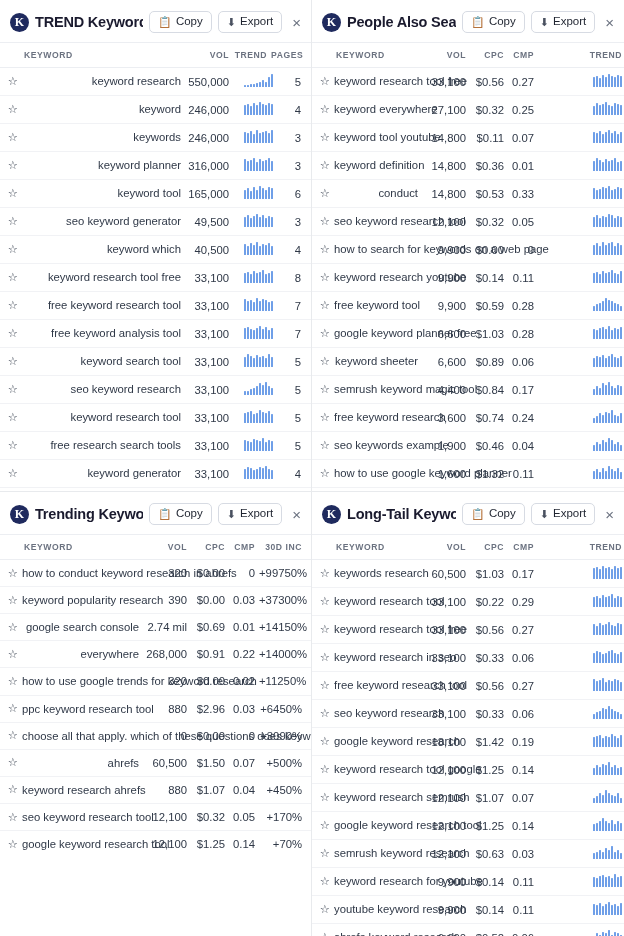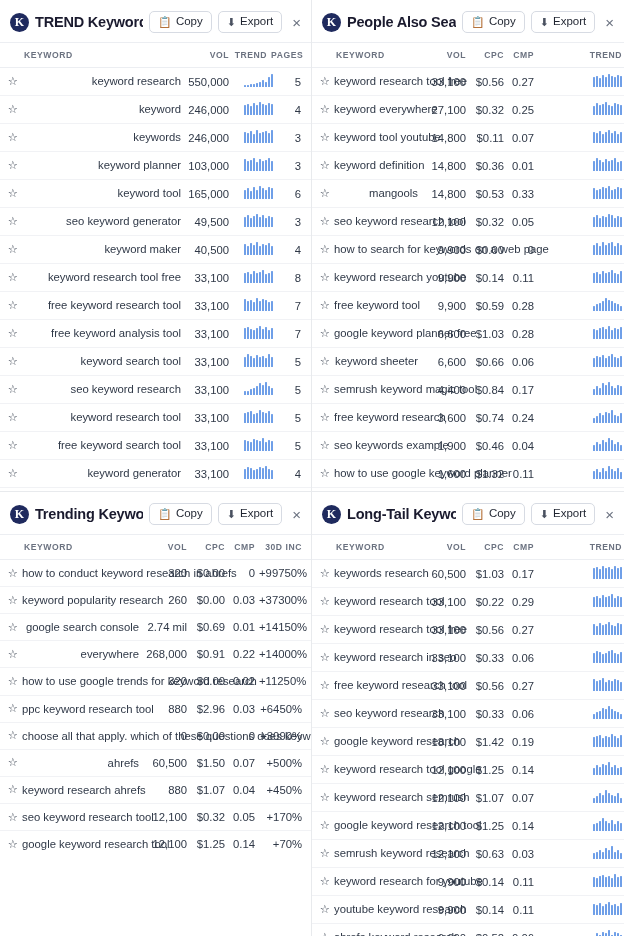--- a/index.html
+++ b/index.html
@@ -228,21 +228,21 @@
                   <i style="height:11px"></i>
                   <i style="height:12px"></i>
                   <i style="height:10px"></i>
                   <i style="height:13px"></i>
                 </span></td>
               <td class="num w-pages">3</td>
             </tr>
             <tr>
               <td class="star">☆</td>
               <td class="kw">keyword planner</td>
-              <td class="num w-vol">103,000</td>
+              <td class="num w-vol">316,000</td>
               <td class="trend w-cpc"><span class="spark">
                   <i style="height:12px"></i>
                   <i style="height:10px"></i>
                   <i style="height:11px"></i>
                   <i style="height:13px"></i>
                   <i style="height:9px"></i>
                   <i style="height:12px"></i>
                   <i style="height:10px"></i>
                   <i style="height:11px"></i>
                   <i style="height:13px"></i>
@@ -281,21 +281,21 @@
                   <i style="height:10px"></i>
                   <i style="height:12px"></i>
                   <i style="height:9px"></i>
                   <i style="height:11px"></i>
                   <i style="height:10px"></i>
                 </span></td>
               <td class="num w-pages">3</td>
             </tr>
             <tr>
               <td class="star">☆</td>
-              <td class="kw">keyword maker</td>
+              <td class="kw">keyword which</td>
               <td class="num w-vol">40,500</td>
               <td class="trend w-cpc"><span class="spark">
                   <i style="height:11px"></i>
                   <i style="height:9px"></i>
                   <i style="height:12px"></i>
                   <i style="height:10px"></i>
                   <i style="height:13px"></i>
                   <i style="height:9px"></i>
                   <i style="height:11px"></i>
                   <i style="height:10px"></i>
@@ -407,21 +407,21 @@
                   <i style="height:13px"></i>
                   <i style="height:11px"></i>
                   <i style="height:10px"></i>
                   <i style="height:12px"></i>
                   <i style="height:9px"></i>
                 </span></td>
               <td class="num w-pages">5</td>
             </tr>
             <tr>
               <td class="star">☆</td>
-              <td class="kw">free keyword search tool</td>
+              <td class="kw">free research search tools</td>
               <td class="num w-vol">33,100</td>
               <td class="trend w-cpc"><span class="spark">
                   <i style="height:11px"></i>
                   <i style="height:10px"></i>
                   <i style="height:9px"></i>
                   <i style="height:12px"></i>
                   <i style="height:11px"></i>
                   <i style="height:10px"></i>
                   <i style="height:13px"></i>
                   <i style="height:9px"></i>
@@ -560,21 +560,21 @@
                   <i style="height:12px"></i>
                   <i style="height:10px"></i>
                   <i style="height:11px"></i>
                   <i style="height:13px"></i>
                   <i style="height:9px"></i>
                   <i style="height:10px"></i>
                 </span></td>
             </tr>
             <tr>
               <td class="star">☆</td>
-              <td class="kw">mangools</td>
+              <td class="kw">conduct</td>
               <td class="num w-vol">14,800</td>
               <td class="num w-cpc">$0.53</td>
               <td class="num w-cmp">0.33</td>
               <td class="trend"><span class="spark">
                   <i style="height:11px"></i>
                   <i style="height:9px"></i>
                   <i style="height:10px"></i>
                   <i style="height:12px"></i>
                   <i style="height:11px"></i>
                   <i style="height:13px"></i>
@@ -676,21 +676,21 @@
                   <i style="height:9px"></i>
                   <i style="height:11px"></i>
                   <i style="height:10px"></i>
                   <i style="height:12px"></i>
                 </span></td>
             </tr>
             <tr>
               <td class="star">☆</td>
               <td class="kw">keyword sheeter</td>
               <td class="num w-vol">6,600</td>
-              <td class="num w-cpc">$0.66</td>
+              <td class="num w-cpc">$0.89</td>
               <td class="num w-cmp">0.06</td>
               <td class="trend"><span class="spark">
                   <i style="height:9px"></i>
                   <i style="height:11px"></i>
                   <i style="height:10px"></i>
                   <i style="height:12px"></i>
                   <i style="height:9px"></i>
                   <i style="height:11px"></i>
                   <i style="height:13px"></i>
                   <i style="height:10px"></i>
@@ -820,21 +820,21 @@
               <td class="star">☆</td>
               <td class="kw">how to conduct keyword research in ahrefs</td>
               <td class="num w-vol">320</td>
               <td class="num w-cpc">$0.00</td>
               <td class="num w-cmp">0</td>
               <td class="inc w-30d">+99750%</td>
             </tr>
             <tr>
               <td class="star">☆</td>
               <td class="kw">keyword popularity research</td>
-              <td class="num w-vol">260</td>
+              <td class="num w-vol">390</td>
               <td class="num w-cpc">$0.00</td>
               <td class="num w-cmp">0.03</td>
               <td class="inc w-30d">+37300%</td>
             </tr>
             <tr>
               <td class="star">☆</td>
               <td class="kw">google search console</td>
               <td class="num w-vol">2.74 mil</td>
               <td class="num w-cpc">$0.69</td>
               <td class="num w-cmp">0.01</td>

